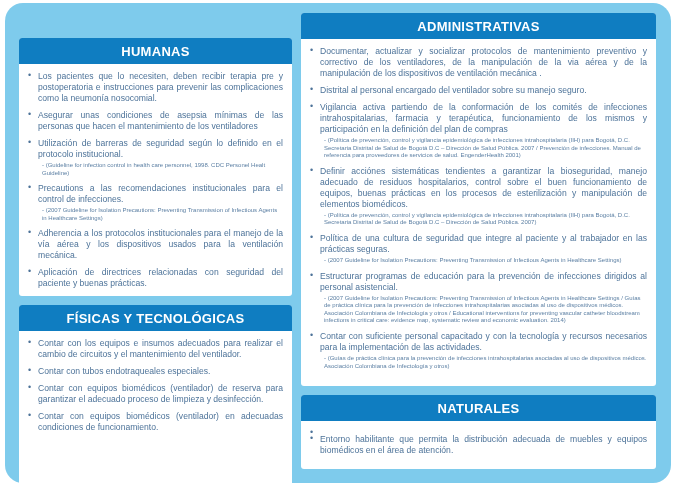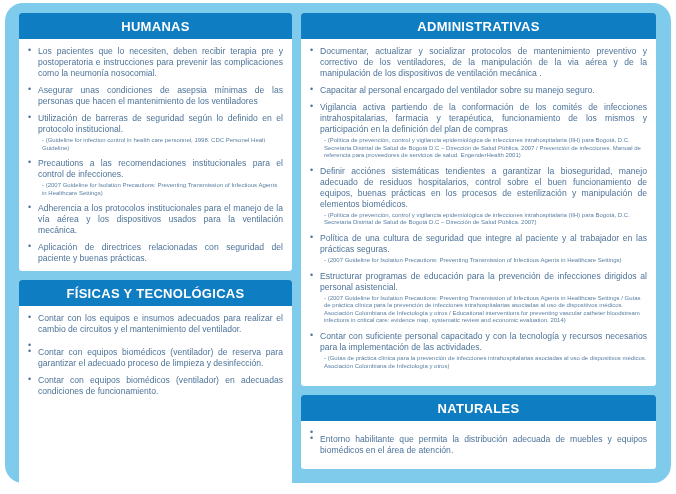--- a/index.html
+++ b/index.html
@@ -40,47 +40,47 @@
   .citation {
     font-size:6px; line-height:7.6px; color:#5D80A4;
     padding-left:4px; margin-top:2px; text-align:left;
   }
 </style>
 </head>
 <body>
 
 <div class="frame">
   <div class="column column-left">
-      <div class="section" style="height: 258px;">
+      <div class="section" style="height: 258px; margin-top: 25px;">
         <div class="section-header">HUMANAS</div>
         <div class="section-body">
           <div class="item"><span class="bullet">•</span><span class="item-text">Los pacientes que lo necesiten, deben recibir terapia pre y postoperatoria e instrucciones para prevenir las complicaciones como la neumonía nosocomial.</span></div>
           <div class="item"><span class="bullet">•</span><span class="item-text">Asegurar unas condiciones de asepsia mínimas de las personas que hacen el mantenimiento de los ventiladores</span></div>
           <div class="item"><span class="bullet">•</span><span class="item-text">Utilización de barreras de seguridad según lo definido en el protocolo institucional.</span><div class="citation">- (Guideline for infection control in health care personnel, 1998. CDC Personel Healt Guideline)</div></div>
           <div class="item"><span class="bullet">•</span><span class="item-text">Precautions a las recomendaciones institucionales para el control de infecciones.</span><div class="citation">- (2007 Guideline for Isolation Precautions: Preventing Transmission of Infectious Agents in Healthcare Settings)</div></div>
           <div class="item"><span class="bullet">•</span><span class="item-text">Adherencia a los protocolos institucionales para el manejo de la vía aérea y los dispositivos usados para la ventilación mecánica.</span></div>
           <div class="item"><span class="bullet">•</span><span class="item-text">Aplicación de directrices relacionadas con seguridad del paciente y buenas prácticas.</span></div>
         </div>
       </div>
       <div class="section" style="height: 221px;">
         <div class="section-header">FÍSICAS Y TECNOLÓGICAS</div>
         <div class="section-body">
           <div class="item"><span class="bullet">•</span><span class="item-text">Contar con los equipos e insumos adecuados para realizar el cambio de circuitos y el mantenimiento del ventilador.</span></div>
-          <div class="item"><span class="bullet">•</span></div>
+          <div class="item"><span class="bullet">•</span><span class="item-text">Contar con tubos endotraqueales especiales.</span></div>
           <div class="item"><span class="bullet">•</span><span class="item-text">Contar con equipos biomédicos (ventilador) de reserva para garantizar el adecuado proceso de limpieza y desinfección.</span></div>
           <div class="item"><span class="bullet">•</span><span class="item-text">Contar con equipos biomédicos (ventilador) en adecuadas condiciones de funcionamiento.</span></div>
         </div>
       </div>
     </div>
   <div class="column column-right">
       <div class="section" style="height: 373px;">
         <div class="section-header">ADMINISTRATIVAS</div>
         <div class="section-body">
           <div class="item"><span class="bullet">•</span><span class="item-text">Documentar, actualizar y socializar protocolos de mantenimiento preventivo y correctivo de los ventiladores, de la manipulación de la via aérea y de la manipulación de los dispositivos de ventilación mecánica .</span></div>
-          <div class="item"><span class="bullet">•</span><span class="item-text">Capacitar al personal encargado del ventilador sobre su manejo seguro.</span></div>
+          <div class="item"><span class="bullet">•</span><span class="item-text">Distrital al personal encargado del ventilador sobre su manejo seguro.</span></div>
           <div class="item"><span class="bullet">•</span><span class="item-text">Vigilancia activa partiendo de la conformación de los comités de infecciones intrahospitalarias, farmacia y terapéutica, funcionamiento de los mismos y participación en la definición del plan de compras</span><div class="citation">- (Política de prevención, control y vigilancia epidemiológica de infecciones intrahospitalaria (IIH) para Bogotá, D.C. Secretaria Distrital de Salud de Bogotá D.C – Dirección de Salud Pública. 2007 / Prevención de infecciones. Manual de referencia para proveedores de servicios de salud. EngenderHealth 2001)</div></div>
           <div class="item"><span class="bullet">•</span><span class="item-text">Definir acciónes sistemáticas tendientes a garantizar la bioseguridad, manejo adecuado de residuos hospitalarios, control sobre el buen funcionamiento de equipos, buenas prácticas en los procesos de esterilización y manipulación de elementos biomédicos.</span><div class="citation">- (Política de prevención, control y vigilancia epidemiológica de infecciones intrahospitalaria (IIH) para Bogotá, D.C. Secretaria Distrital de Salud de Bogotá D.C – Dirección de Salud Pública. 2007)</div></div>
           <div class="item"><span class="bullet">•</span><span class="item-text">Política de una cultura de seguridad que integre al paciente y al trabajador en las prácticas seguras.</span><div class="citation">- (2007 Guideline for Isolation Precautions: Preventing Transmission of Infectious Agents in Healthcare Settings)</div></div>
           <div class="item"><span class="bullet">•</span><span class="item-text">Estructurar programas de educación para la prevención de infecciones dirigidos al personal asistencial.</span><div class="citation">- (2007 Guideline for Isolation Precautions: Preventing Transmission of Infectious Agents in Healthcare Settings / Guías de práctica clínica para la prevención de infecciones intrahospitalarias asociadas al uso de dispositivos médicos. Asociación Colombiana de Infectología y otros / Educational interventions for preventing vascular catheter bloodstream infections in critical care: evidence map, systematic review and economic evaluation. 2014)</div></div>
           <div class="item"><span class="bullet">•</span><span class="item-text">Contar con suficiente personal capacitado y con la tecnología y recursos necesarios para la implementación de las actividades.</span><div class="citation">- (Guías de práctica clínica para la prevención de infecciones intrahospitalarias asociadas al uso de dispositivos médicos. Asociación Colombiana de Infectología y otros)</div></div>
         </div>
       </div>
       <div class="section" style="height: 74px;">
         <div class="section-header">NATURALES</div>
         <div class="section-body">

